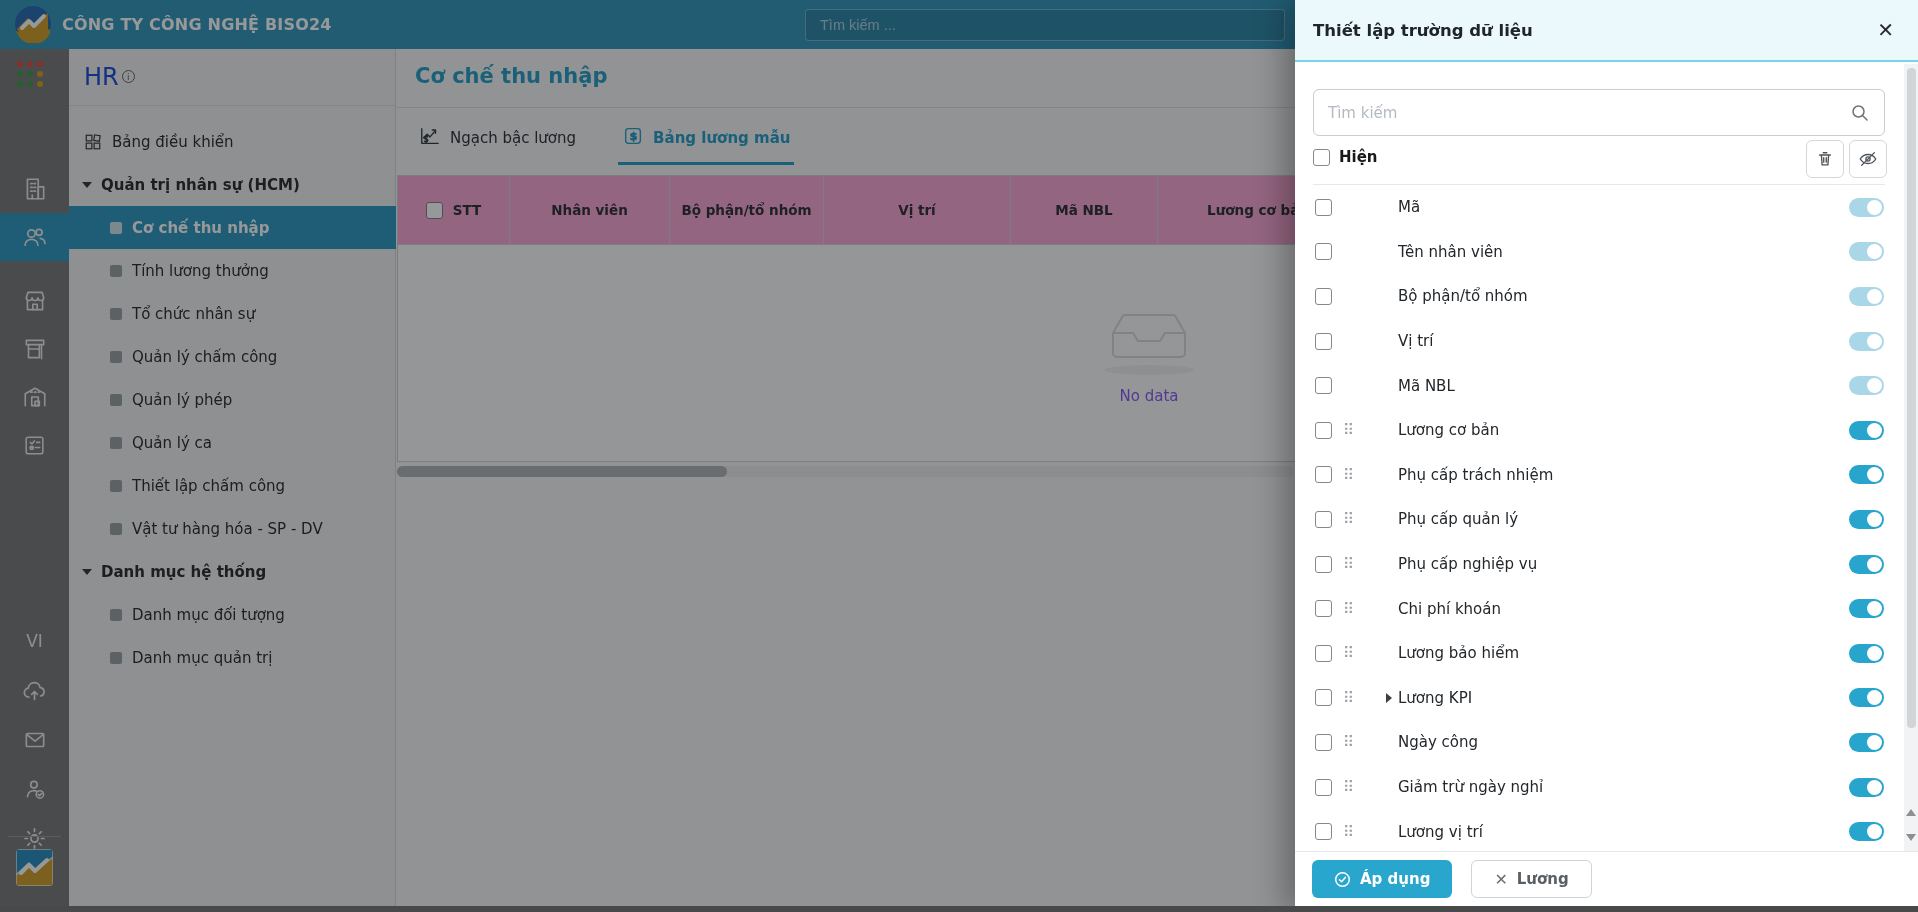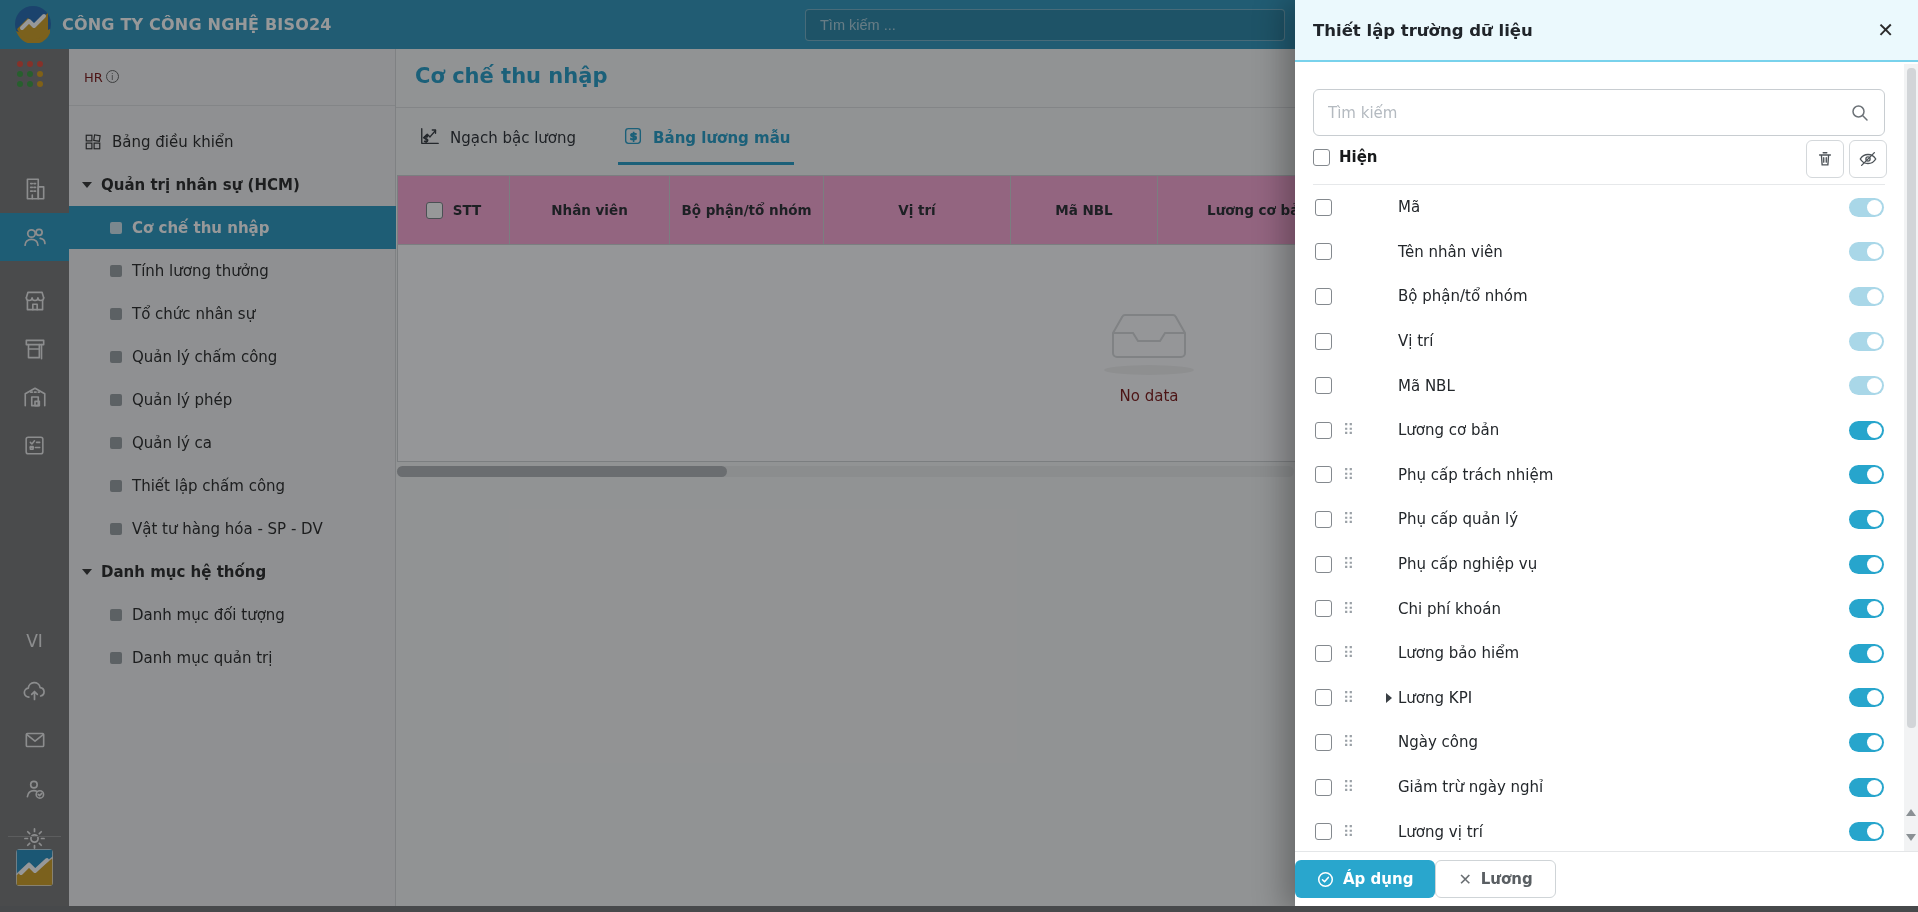--- a/index.html
+++ b/index.html
@@ -21,21 +21,21 @@
   .rail svg { stroke:#ececec; fill:none; stroke-width:1.5; stroke-linecap:round; stroke-linejoin:round; }
   .dots-grid { position:absolute; left:17px; top:12px; display:grid; grid-template-columns:repeat(3,7px); grid-template-rows:repeat(3,7px); gap:3px; }
   .dots-grid i { width:6px; height:6px; border-radius:50%; display:block; }
   .rail-lang { color:#ececec; font-size:17px; }
   .rail-divider { position:absolute; left:8px; top:787px; width:53px; border-top:1px solid #9a9a9a; }
   .logo-square { position:absolute; left:16px; top:800px; width:37px; height:37px; border-radius:4px; overflow:hidden; }
 
   
   .sidebar { position:absolute; left:69px; top:49px; width:327px; height:863px; background:#f1f2f3; border-right:1px solid #d6d8da; z-index:10; }
   .sidebar-header { height:57px; border-bottom:1px solid #dcdee0; display:flex; align-items:center; padding-left:15px; }
-  .hr-title { font-size:13px; color:#7f1d1d; }
+  .hr-title { font-size:24px; color:#1d4ed8; }
   .info-sup { display:inline-block; width:13px; height:13px; border:1px solid #666; border-radius:50%; font-size:9px; line-height:12px; text-align:center; color:#666; vertical-align:top; margin:-2px 0 0 3px; }
   .nav { position:absolute; left:0; top:71px; width:327px; }
   .nav-item { height:43px; display:flex; align-items:center; font-size:15px; color:#2e2e2e; }
   .nav-root { padding-left:15px; gap:10px; }
   .nav-root svg { stroke:#3a3a3a; fill:none; stroke-width:1.6; }
   .nav-group { padding-left:13px; gap:9px; font-weight:bold; }
   .caret { width:0; height:0; border-left:5px solid transparent; border-right:5px solid transparent; border-top:6px solid #3a3a3a; }
   .nav-sub { padding-left:41px; gap:10px; }
   .sq-bullet { width:12px; height:12px; background:#9aa0a4; border-radius:2px; flex:none; }
   .nav-sub.active { background:#2f9ac2; color:#fff; font-weight:bold; }
@@ -50,21 +50,21 @@
   .tab.active { color:#2a9fc8; font-weight:bold; }
   .tab.active::after { content:""; position:absolute; left:-4px; right:-4px; bottom:3px; height:3px; background:#2a9fc8; }
   .table-wrap { position:absolute; left:1px; top:126px; width:1520px; }
   .thead { display:flex; border:1px solid #cfd2d5; background:#f9a8d4; }
   .th { height:68px; border-right:1px solid #cfd2d5; display:flex; align-items:center; justify-content:center; gap:10px; font-weight:bold; font-size:13.5px; color:#2d3136; flex:none; }
   .th:last-child { border-right:none; }
   .tbody { height:217px; background:#fcfcfd; border:1px solid #cfd2d5; border-top:none; }
   .cb { width:17px; height:17px; border:1.5px solid #84898e; border-radius:3px; background:#fff; flex:none; }
   .nodata { position:absolute; left:688px; top:260px; width:130px; text-align:center; }
   .nodata-shadow { width:90px; height:10px; background:rgba(0,0,0,.05); border-radius:50%; margin:-6px auto 0; }
-  .nodata-text { margin-top:12px; font-size:15px; color:#7f1d1d; }
+  .nodata-text { margin-top:12px; font-size:15px; color:#8b5cf6; }
   .hscroll { position:absolute; left:1px; top:417px; width:897px; height:11px; background:#ebeced; border-radius:6px; }
   .hscroll-thumb { position:absolute; left:0; top:0; width:330px; height:11px; background:#b2b5b8; border-radius:6px; }
 
   
   .overlay { position:absolute; left:0; top:0; width:1295px; height:912px; background:rgba(8,10,12,.42); z-index:40; }
 
   
   .panel { position:absolute; left:1295px; top:0; width:623px; height:912px; background:#fff; z-index:50; box-shadow:-10px 0 30px rgba(0,0,0,.30); }
   .panel-header { height:62px; background:#ebf9fd; border-bottom:2px solid #79d2ec; display:flex; align-items:center; padding:0 24px 0 18px; }
   .panel-title { font-size:16.5px; font-weight:600; color:#20252a; }
@@ -85,21 +85,21 @@
   .field-label { font-size:15px; color:#23272b; }
   .toggle { width:35px; height:19px; border-radius:10px; margin-left:auto; margin-right:1px; position:relative; flex:none; }
   .toggle::after { content:""; position:absolute; right:2px; top:2px; width:15px; height:15px; border-radius:50%; background:#fff; }
   .toggle.on { background:#27a5cc; }
   .toggle.light { background:#a9d7e8; }
   .vscroll { position:absolute; right:0; top:64px; width:14px; height:787px; background:#f2f3f4; }
   .vscroll-thumb { position:absolute; right:2px; top:4px; width:9px; height:660px; background:#d2d5d8; border-radius:4px; }
   .sb-arrow { position:absolute; right:2px; width:0; height:0; border-left:5px solid transparent; border-right:5px solid transparent; }
   .sb-up { top:745px; border-bottom:7px solid #8a9094; }
   .sb-down { top:770px; border-top:7px solid #8a9094; }
-  .panel-footer { position:absolute; left:0; top:851px; width:623px; height:55px; background:#fff; border-top:1px solid #e4e6e8; display:flex; align-items:center; }
+  .panel-footer { position:absolute; left:0; top:851px; width:623px; height:55px; background:#fff; border-top:1px solid #e4e6e8; display:flex; align-items:center; padding-left:17px; gap:19px; }
   .btn { height:38px; border-radius:6px; display:flex; align-items:center; justify-content:center; gap:9px; font-size:15px; font-weight:bold; padding:0 22px; }
   .btn-apply { background:#29a6cd; color:#fff; }
   .btn-apply svg { stroke:#fff; fill:none; stroke-width:1.6; stroke-linecap:round; stroke-linejoin:round; }
   .btn-close { background:#fff; border:1px solid #cfd4d7; color:#5a5f63; }
   .btn-close .x { color:#6a6f73; font-weight:normal; font-size:16px; }
 
   .bottom-strip { position:absolute; left:0; bottom:0; width:1918px; height:6px; background:#47494b; z-index:60; }
   [data-interactable="true"] { cursor:pointer; }
   input[data-interactable="true"] { cursor:text; }
 </style>

